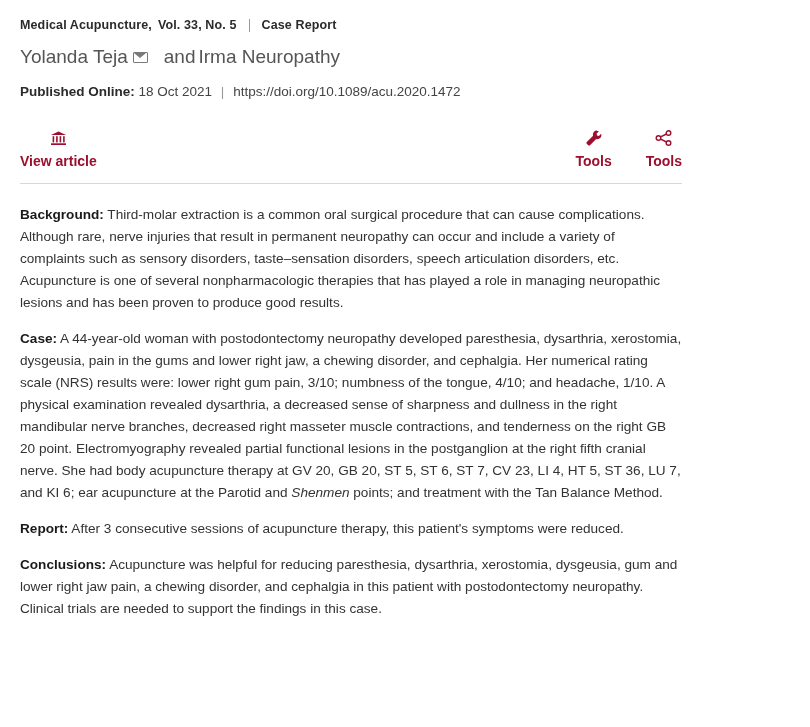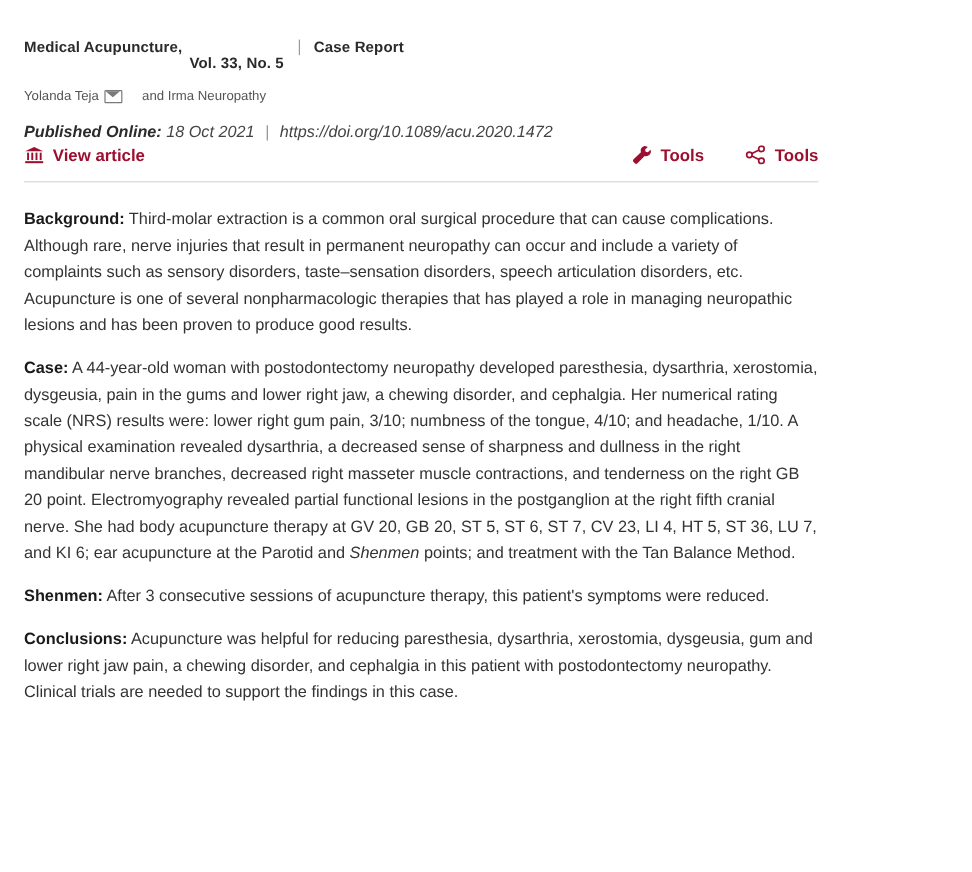--- a/index.html
+++ b/index.html
@@ -24,21 +24,21 @@
     font-size: 12.5px;
     font-weight: bold;
     color: #2b2b2b;
     letter-spacing: 0.01em;
     display: flex;
     align-items: center;
     gap: 0px;
     margin-bottom: 14px;
   }
   .breadcrumb .journal { font-weight: bold; }
-  .breadcrumb .vol { font-weight: bold; margin-left: 6px; margin-top: 28px; }
+  .breadcrumb .vol { font-weight: bold; margin-left: 6px; }
   .breadcrumb .sep {
     display: inline-block;
     width: 1px;
     height: 13px;
     background: #9a9a9a;
     margin: 0 12px;
   }
   .breadcrumb .ctype { font-weight: bold; }
 
   
@@ -47,21 +47,21 @@
     line-height: 1.25;
     font-weight: bold;
     color: #1a1a1a;
     margin: 0 0 16px 0;
     letter-spacing: -0.3px;
     max-width: 700px;
   }
 
   
   .authors {
-    font-size: 11px;
+    font-size: 19px;
     color: #555555;
     margin-bottom: 16px;
     display: flex;
     align-items: center;
     flex-wrap: wrap;
     gap: 0px;
   }
   .authors .author-link {
     color: #555555;
     text-decoration: none;
@@ -86,22 +86,21 @@
     border-left: 6.5px solid transparent;
     border-right: 6.5px solid transparent;
     border-top: 5px solid #7a7a7a;
   }
   .authors .and { margin: 0 3px 0 12px; }
 
   
   .published {
     font-size: 13.5px;
     color: #444;
-    margin-bottom: 4px;
-    font-style: italic;
+    margin-bottom: 31px;
   }
   .published .lbl { font-weight: bold; color: #2b2b2b; }
   .published .pipe { color: #999; margin: 0 5px; }
   .published .doi { color: #444; }
 
   
   .actionbar {
     display: flex;
     align-items: center;
     justify-content: space-between;
@@ -113,20 +112,21 @@
   }
   .action {
     display: flex;
     align-items: center;
     gap: 7px;
     font-size: 14px;
     font-weight: bold;
     color: #9c0f2e;
     cursor: pointer;
     margin-left: 34px;
+    flex-direction: column;
   }
   .action:first-child { margin-left: 0; }
   .action .label { color: #9c0f2e; }
   .icon-svg { display: block; }
 
   
   .divider {
     height: 1px;
     background: #d8d8d8;
     margin: 0 0 20px 0;
@@ -224,20 +224,20 @@
 
   <p class="para">
     <span class="lead">Background:</span><span> Third-molar extraction is a common oral surgical procedure that can cause complications. Although rare, nerve injuries that result in permanent neuropathy can occur and include a variety of complaints such as sensory disorders, taste–sensation disorders, speech articulation disorders, etc. Acupuncture is one of several nonpharmacologic therapies that has played a role in managing neuropathic lesions and has been proven to produce good results.</span>
   </p>
 
   <p class="para">
     <span class="lead">Case:</span><span> A 44-year-old woman with postodontectomy neuropathy developed paresthesia, dysarthria, xerostomia, dysgeusia, pain in the gums and lower right jaw, a chewing disorder, and cephalgia. Her numerical rating scale (NRS) results were: lower right gum pain, 3/10; numbness of the tongue, 4/10; and headache, 1/10. A physical examination revealed dysarthria, a decreased sense of sharpness and dullness in the right mandibular nerve branches, decreased right masseter muscle contractions, and tenderness on the right GB 20 point. Electromyography revealed partial functional lesions in the postganglion at the right fifth cranial nerve. She had body acupuncture therapy at GV 20, GB 20, ST 5, ST 6, ST 7, CV 23, LI 4, HT 5, ST 36, LU 7, and KI 6; ear acupuncture at the Parotid and </span><em>Shenmen</em><span> points; and treatment with the Tan Balance Method.</span>
   </p>
 
   <p class="para">
-    <span class="lead">Shenmen:</span><span> After 3 consecutive sessions of acupuncture therapy, this patient's symptoms were reduced.</span>
+    <span class="lead">Report:</span><span> After 3 consecutive sessions of acupuncture therapy, this patient's symptoms were reduced.</span>
   </p>
 
   <p class="para">
     <span class="lead">Conclusions:</span><span> Acupuncture was helpful for reducing paresthesia, dysarthria, xerostomia, dysgeusia, gum and lower right jaw pain, a chewing disorder, and cephalgia in this patient with postodontectomy neuropathy. Clinical trials are needed to support the findings in this case.</span>
   </p>
 
 </div>
 
 </body></html>

